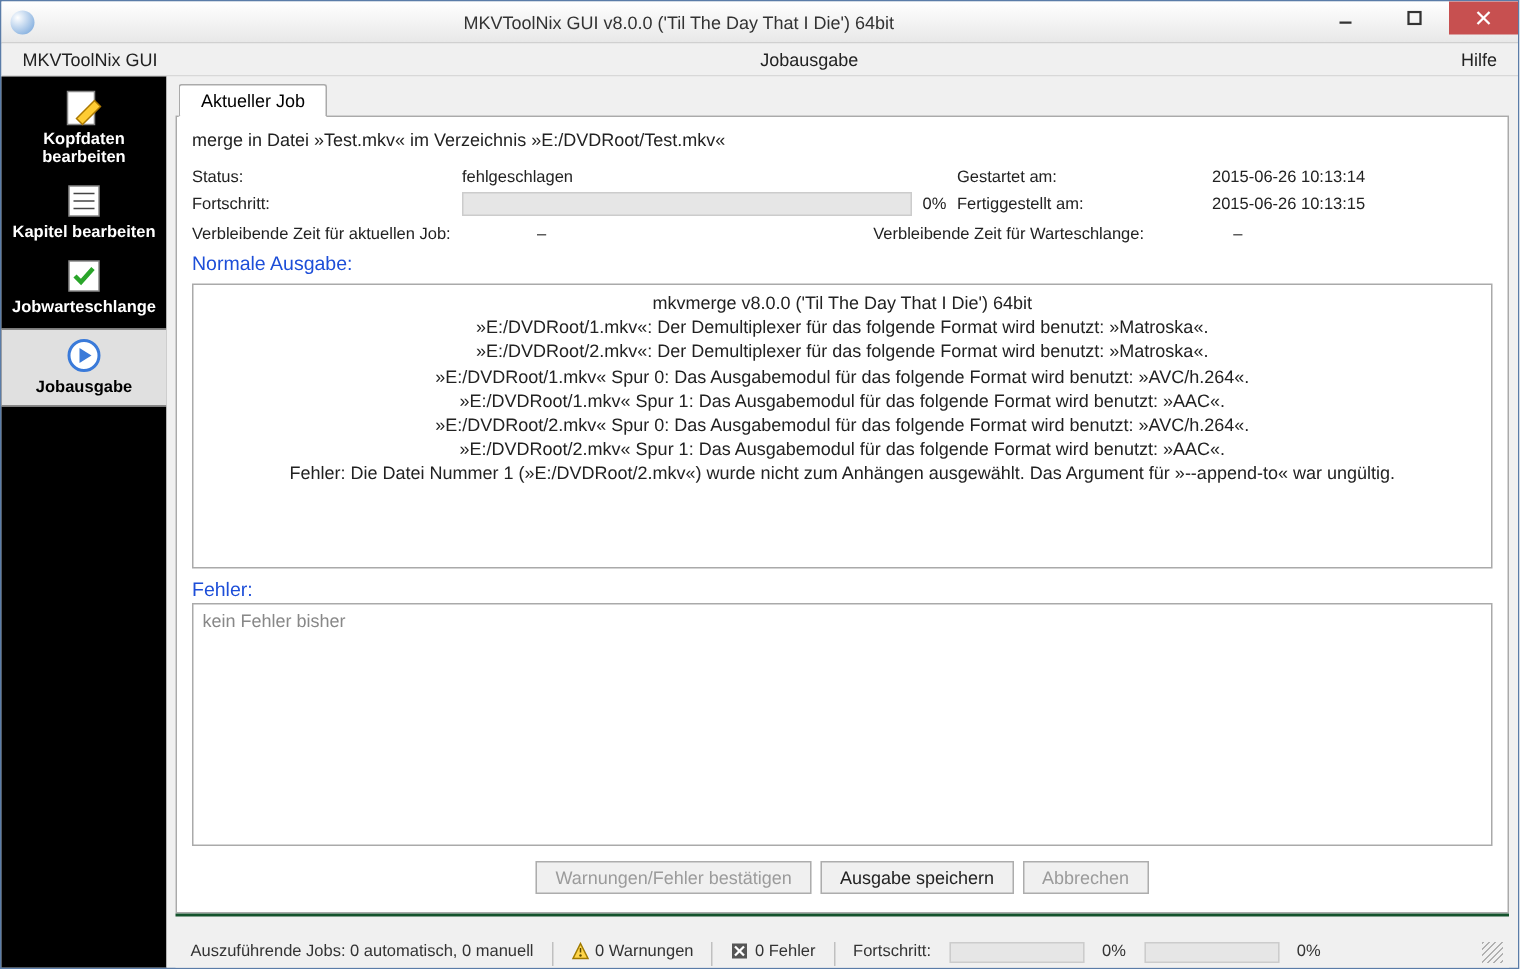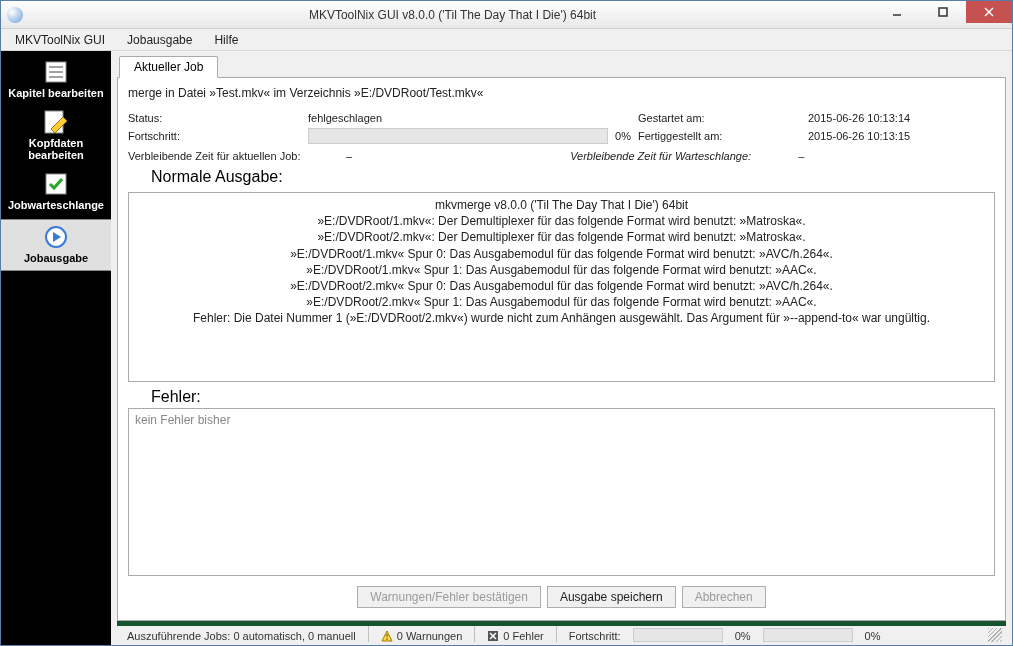--- a/index.html
+++ b/index.html
@@ -8,21 +8,21 @@
 .window { width: 1013px; height: 646px; border: 1px solid #5a7ca8; display: flex; flex-direction: column; background: #f0f0f0; }
 
 .titlebar { height: 28px; background: linear-gradient(#fff,#e8e8e8); display: flex; align-items: center; padding-left: 6px; border-bottom: 1px solid #d0d0d0; }
 .titlebar .app-icon { width: 16px; height: 16px; border-radius: 50%; background: radial-gradient(circle at 30% 30%, #fff, #6a9ed8); margin-right: 8px; }
 .titlebar .title { flex: 1; text-align: center; font-size: 12px; color: #333; }
 .win-controls { display: flex; height: 100%; }
 .win-btn { width: 46px; height: 22px; display: flex; align-items: center; justify-content: center; color: #333; font-size: 12px; cursor: default; }
 .win-btn.close { background: #c75050; color: #fff; }
 .win-btn svg { width: 10px; height: 10px; }
 
-.menubar { height: 22px; background: #f0f0f0; display: flex; align-items: center; padding: 0 4px; border-bottom: 1px solid #d8d8d8; gap: 2px; }
+.menubar { height: 22px; background: #f0f0f0; display: flex; align-items: center; padding: 0 4px; border-bottom: 1px solid #d8d8d8; gap: 16px; justify-content: space-between; }
 .menubar .menu-item { padding: 2px 10px; font-size: 12px; color: #222; cursor: default; }
 
 .body { flex: 1; display: flex; min-height: 0; }
 
 .sidebar { width: 110px; background: #000; display: flex; flex-direction: column; align-items: stretch; padding-top: 4px; }
 .sidebar-item { display: flex; flex-direction: column; align-items: center; padding: 4px 2px 6px; color: #fff; font-size: 10px; cursor: default; gap: 2px; }
 .sidebar-item.active { background: #e0e0e0; color: #000; border: 1px solid #888; border-left-width:0; border-right-width:0; margin: 2px 0; }
 .sidebar-item .icon-wrap { width: 32px; height: 26px; display: flex; align-items: center; justify-content: center; }
 .sidebar-label { font-weight: bold; text-align:center; line-height:1.1; }
 
@@ -31,36 +31,36 @@
 .tab { padding: 3px 14px; background: #fff; border: 1px solid #aaa; border-bottom: 1px solid #fff; border-radius: 2px 2px 0 0; font-size: 12px; position: relative; top: 1px; cursor: default; }
 
 .content { flex: 1; background: #fff; border: 1px solid #aaa; display: flex; flex-direction: column; padding: 8px 10px; gap: 6px; min-height: 0; }
 .desc { font-size: 12px; color: #222; margin-bottom: 6px; }
 
 .info-grid { display: grid; grid-template-columns: 180px 300px 30px 170px 180px; row-gap: 4px; align-items: center; font-size: 12px; color: #222; }
 .progress-bar { height: 16px; background: #e6e6e6; border: 1px solid #ccc; }
 .pct { text-align: center; }
 
 .row2 { display: flex; gap: 40px; font-size: 12px; color: #222; }
-.row2 .pair { display: flex; gap: 8px; }
+.row2 .pair { display: flex; gap: 20px; }
 .row2 .k { min-width: 210px; }
-.row2 .pair:last-child .k { min-width: 220px; font-style: italic; }
-
-.section-label { font-size: 16px; color: #000000; margin-left: 23px; }
+.row2 .pair:last-child .k { min-width: 220px; }
+
+.section-label { font-size: 13px; color: #1d4ed8; }
 .output-box { border: 1px solid #aaa; background: #fff; padding: 4px 6px; font-size: 12px; color: #222; height: 190px; overflow: auto; white-space: pre-wrap; line-height: 1.35; text-align: center; }
 
 .two-col { display: flex; gap: 10px; flex: 1; min-height: 0; }
 .col { flex: 1; display: flex; flex-direction: column; gap: 2px; min-height: 0; }
 .small-box { border: 1px solid #aaa; background: #fff; padding: 4px 6px; font-size: 12px; color: #888; flex: 1; overflow: auto; }
 
 .button-row { display: flex; justify-content: center; gap: 6px; padding: 4px 0; }
 .btn { padding: 3px 12px; background: #f0f0f0; border: 1px solid #adadad; font-size: 12px; color: #222; cursor: default; }
 .btn.disabled { color: #9b9b9b; }
 
-.statusbar { height: 24px; border-top: 5px solid #14532d; background: #f0f0f0; display: flex; align-items: flex-end; padding: 3px 4px; gap: 6px; font-size: 12px; color: #333; }
+.statusbar { height: 24px; border-top: 2px solid #14532d; background: #f0f0f0; display: flex; align-items: flex-start; padding: 17px 4px; gap: 6px; font-size: 12px; color: #333; }
 .statusbar .sep { border-left: 1px solid #c0c0c0; height: 16px; }
 .status-chunk { display: flex; align-items: center; gap: 4px; padding: 0 6px; }
 .mini-prog { width: 90px; height: 14px; background: #e6e6e6; border: 1px solid #ccc; }
 .grip { margin-left: auto; width: 14px; height: 14px; background: repeating-linear-gradient(135deg, #b0b0b0 0 1px, transparent 1px 3px); }
 .status-icon { width: 12px; height: 12px; }
 </style>
 </head>
 <body>
 
 <div class="window">
@@ -93,36 +93,36 @@
     <div class="menu-item">Jobausgabe</div>
     <div class="menu-item">Hilfe</div>
   </div>
 
   <div class="body">
 
     <div class="sidebar">
       <div class="sidebar-item">
         <div class="icon-wrap">
           <svg width="26" height="26" viewBox="0 0 26 26">
+              <rect x="2" y="2" width="18" height="22" fill="#fff" stroke="#888"></rect>
+              <path d="M8 20 L20 8 L24 12 L12 24 Z" fill="#ffcc33" stroke="#aa7700"></path>
+            </svg>
+        </div>
+        <div class="sidebar-label">Kopfdaten bearbeiten</div>
+      </div>
+      <div class="sidebar-item">
+        <div class="icon-wrap">
+          <svg width="26" height="26" viewBox="0 0 26 26">
               <rect x="3" y="3" width="20" height="20" fill="#fff" stroke="#888"></rect>
               <line x1="6" y1="8" x2="20" y2="8" stroke="#444"></line>
               <line x1="6" y1="13" x2="20" y2="13" stroke="#444"></line>
               <line x1="6" y1="18" x2="20" y2="18" stroke="#444"></line>
             </svg>
         </div>
         <div class="sidebar-label">Kapitel bearbeiten</div>
-      </div>
-      <div class="sidebar-item">
-        <div class="icon-wrap">
-          <svg width="26" height="26" viewBox="0 0 26 26">
-              <rect x="2" y="2" width="18" height="22" fill="#fff" stroke="#888"></rect>
-              <path d="M8 20 L20 8 L24 12 L12 24 Z" fill="#ffcc33" stroke="#aa7700"></path>
-            </svg>
-        </div>
-        <div class="sidebar-label">Kopfdaten bearbeiten</div>
       </div>
       <div class="sidebar-item">
         <div class="icon-wrap">
           <svg width="26" height="26" viewBox="0 0 26 26">
               <rect x="3" y="3" width="20" height="20" fill="#fff" stroke="#888"></rect>
               <path d="M7 13 L11 17 L19 8" stroke="#2aa52a" stroke-width="3" fill="none"></path>
             </svg>
         </div>
         <div class="sidebar-label">Jobwarteschlange</div>
       </div>

